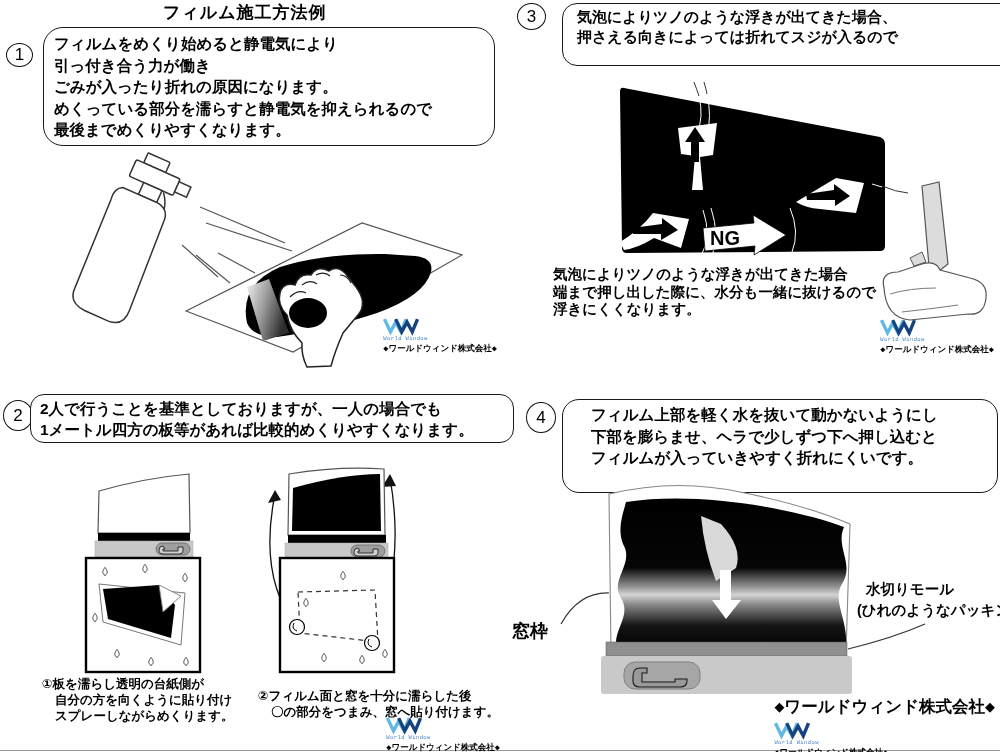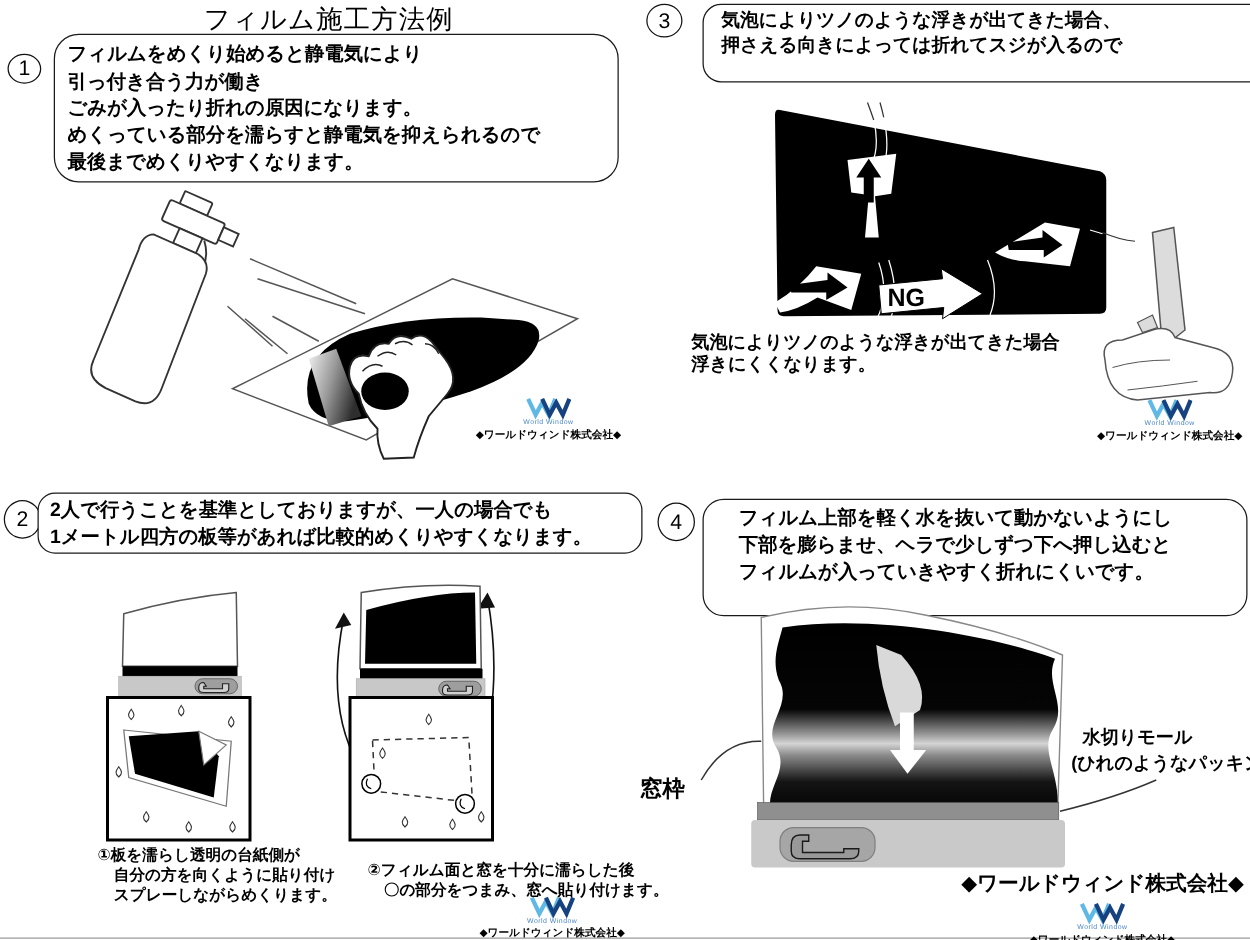--- a/index.html
+++ b/index.html
@@ -1,34 +1,34 @@
 <!DOCTYPE html>
 <html><head>
 <meta charset="utf-8">
 <style>
   html,body{margin:0;padding:0;background:#fff;}
   .page{position:relative;width:1000px;height:752px;background:#fff;overflow:hidden;
         font-family:"Liberation Sans","DejaVu Sans",sans-serif;color:#000;}
-  .title{position:absolute;left:163px;top:1px;font-size:21px;font-weight:400;letter-spacing:1px;white-space:nowrap;}
+  .title{position:absolute;left:163px;top:1px;font-size:17px;font-weight:700;letter-spacing:1px;white-space:nowrap;}
   .stepnum{position:absolute;border:1.7px solid #111;border-radius:50%;display:flex;align-items:center;justify-content:center;
            font-size:17px;font-weight:500;background:#fff;box-sizing:border-box;}
   .bubble{position:absolute;border:1.4px solid #1a1a1a;background:#fff;box-sizing:border-box;font-weight:600;}
   .bubble .ln{white-space:nowrap;}
   .b1{left:43px;top:27px;width:452px;height:119px;border-radius:20px;font-size:15.5px;line-height:21.5px;padding:5px 10px;}
   .b2{left:30px;top:394px;width:484px;height:49px;border-radius:14px;font-size:15.5px;line-height:21px;padding:3px 9px;}
   .b3{left:562px;top:3px;width:495px;height:63px;border-radius:15px;font-size:15px;line-height:19.5px;padding:3px 14px;}
   .b4{left:562px;top:399px;width:436px;height:94px;border-radius:17px;font-size:15.5px;line-height:21.5px;padding:4px 10px 4px 28px;}
-  .caption{position:absolute;font-weight:600;font-size:12.5px;line-height:16px;white-space:nowrap;margin-left:36px;}
+  .caption{position:absolute;font-weight:600;font-size:12.5px;line-height:16px;white-space:nowrap;}
   .caption .indent{padding-left:13px;}
   .note{position:absolute;font-weight:600;font-size:14.5px;line-height:17.5px;white-space:nowrap;}
   .lbl{position:absolute;font-weight:600;white-space:nowrap;}
   .lbl-frame{left:512px;top:619px;font-size:18px;font-weight:700;}
   .lbl-mold{left:866px;top:580px;font-size:14.5px;}
   .lbl-mold2{left:857px;top:601px;font-size:14.5px;}
-  .wwblock{position:absolute;display:flex;flex-direction:column;align-items:center;}
+  .wwblock{position:absolute;display:flex;flex-direction:column;align-items:flex-start;font-family:Liberation Mono, monospace;}
   .wwcap{font-size:5.5px;color:#4a86c8;letter-spacing:.4px;margin-top:-1px;}
   .co-sm{font-size:8.5px;font-weight:700;margin-top:1px;white-space:nowrap;}
   .co-lg{font-size:16.5px;font-weight:700;margin-bottom:1px;white-space:nowrap;}
   svg.illus{position:absolute;overflow:visible;}
   .baseline{position:absolute;left:0;top:750px;width:1000px;height:1px;background:#9a9a9a;}
 </style>
 </head>
 <body>
 
 <div class="page">
@@ -149,20 +149,21 @@
     <g>
       <path d="M372,104 L389,100 L398,182 L380,196 Z" fill="#dcdcdc" stroke="#555" stroke-width="1.2"></path>
       <path d="M360,176 l12,-6 l4,10 l-12,4 Z" fill="#dcdcdc" stroke="#555" stroke-width="1"></path>
       <path d="M334,206 Q330,190 348,190 L372,182 Q386,178 390,188 L420,196 Q438,200 436,216 Q434,234 418,232 L360,238 Q336,236 334,206 Z" fill="#fff" stroke="#555" stroke-width="1.2"></path>
       <path d="M340,212 Q360,206 386,206 M352,230 Q380,227 408,223" fill="none" stroke="#555" stroke-width="0.8"></path>
     </g>
   </svg>
 
   <div class="note" style="left:553px;top:266px;">
     <div>気泡によりツノのような浮きが出てきた場合</div>
+    <div>端まで押し出した際に、水分も一緒に抜けるので</div>
     <div>浮きにくくなります。</div>
   </div>
 
   <div class="wwblock" style="right:6px;top:316px;">
     <svg width="36" height="21" viewBox="0 0 48 21">
       <polyline points="2,2 10,19 17,6 24,19 31,2" fill="none" stroke-width="4.5" stroke="#5fb8e6"></polyline>
       <polyline points="17,2 25,19 32,6 39,19 46,2" fill="none" stroke-width="4.5" stroke="#16427f"></polyline>
     </svg>
     <div class="wwcap">World Window</div>
     <div class="co-sm">◆ワールドウィンド株式会社◆</div>

